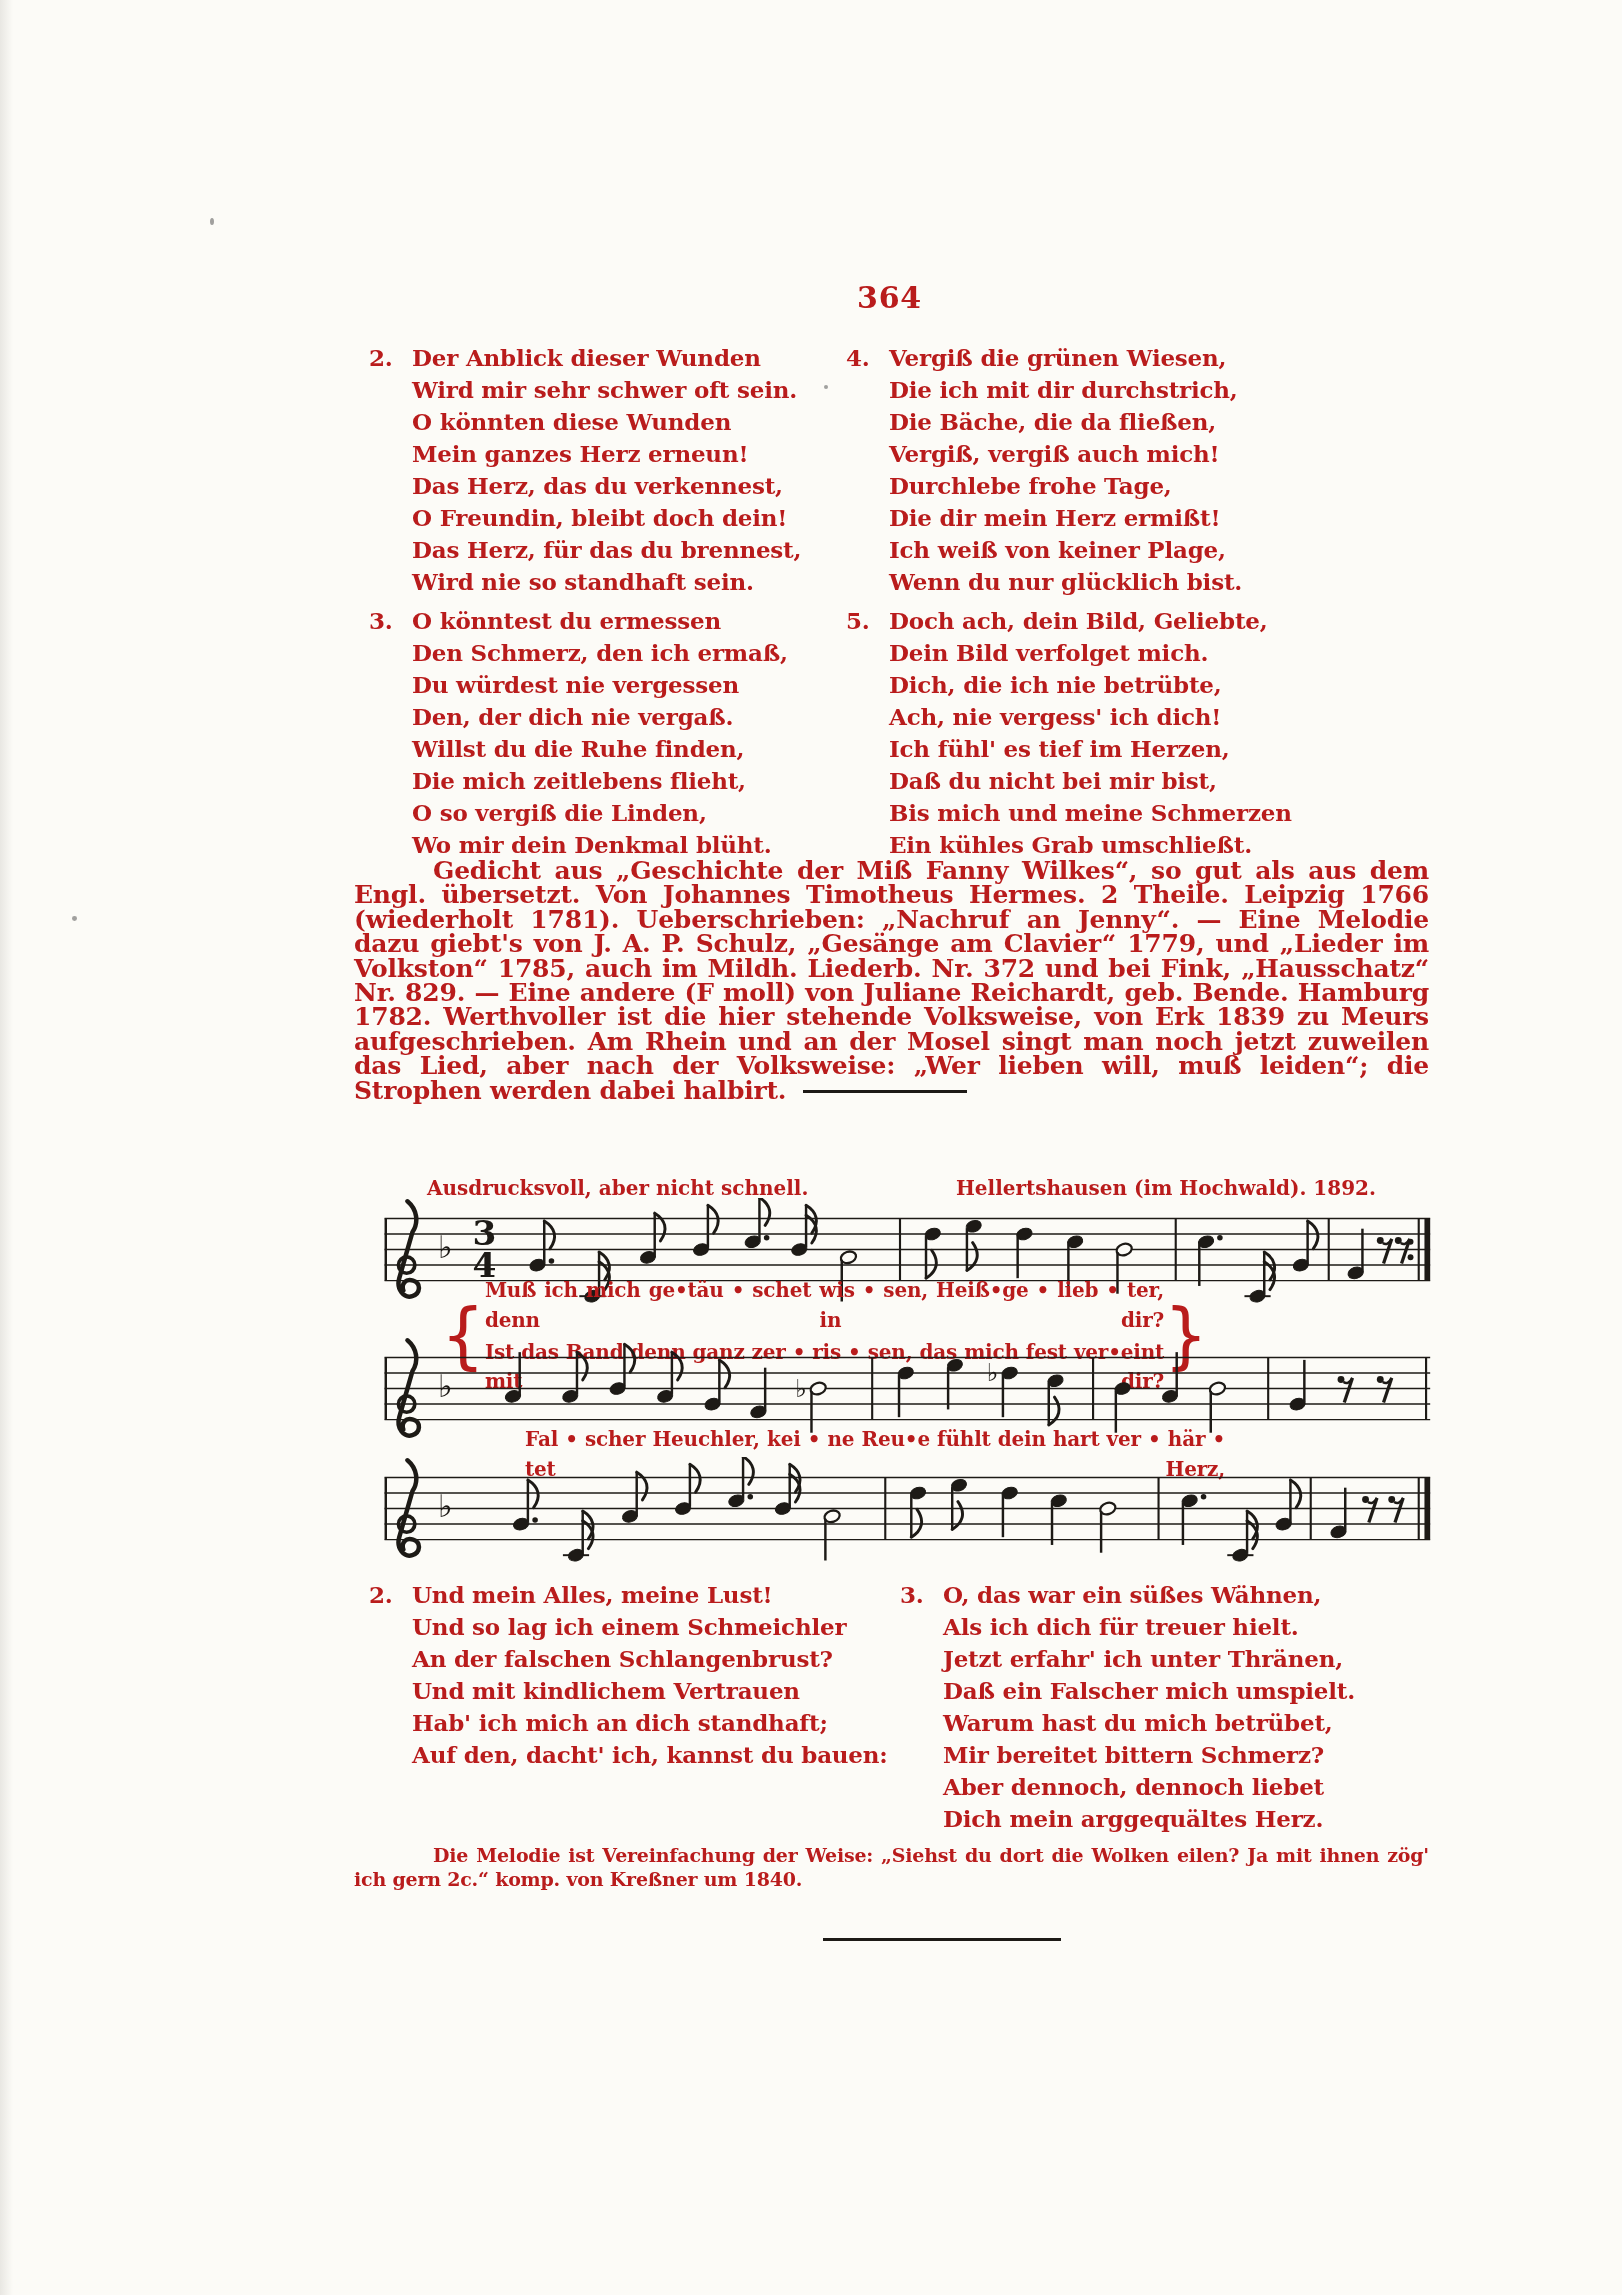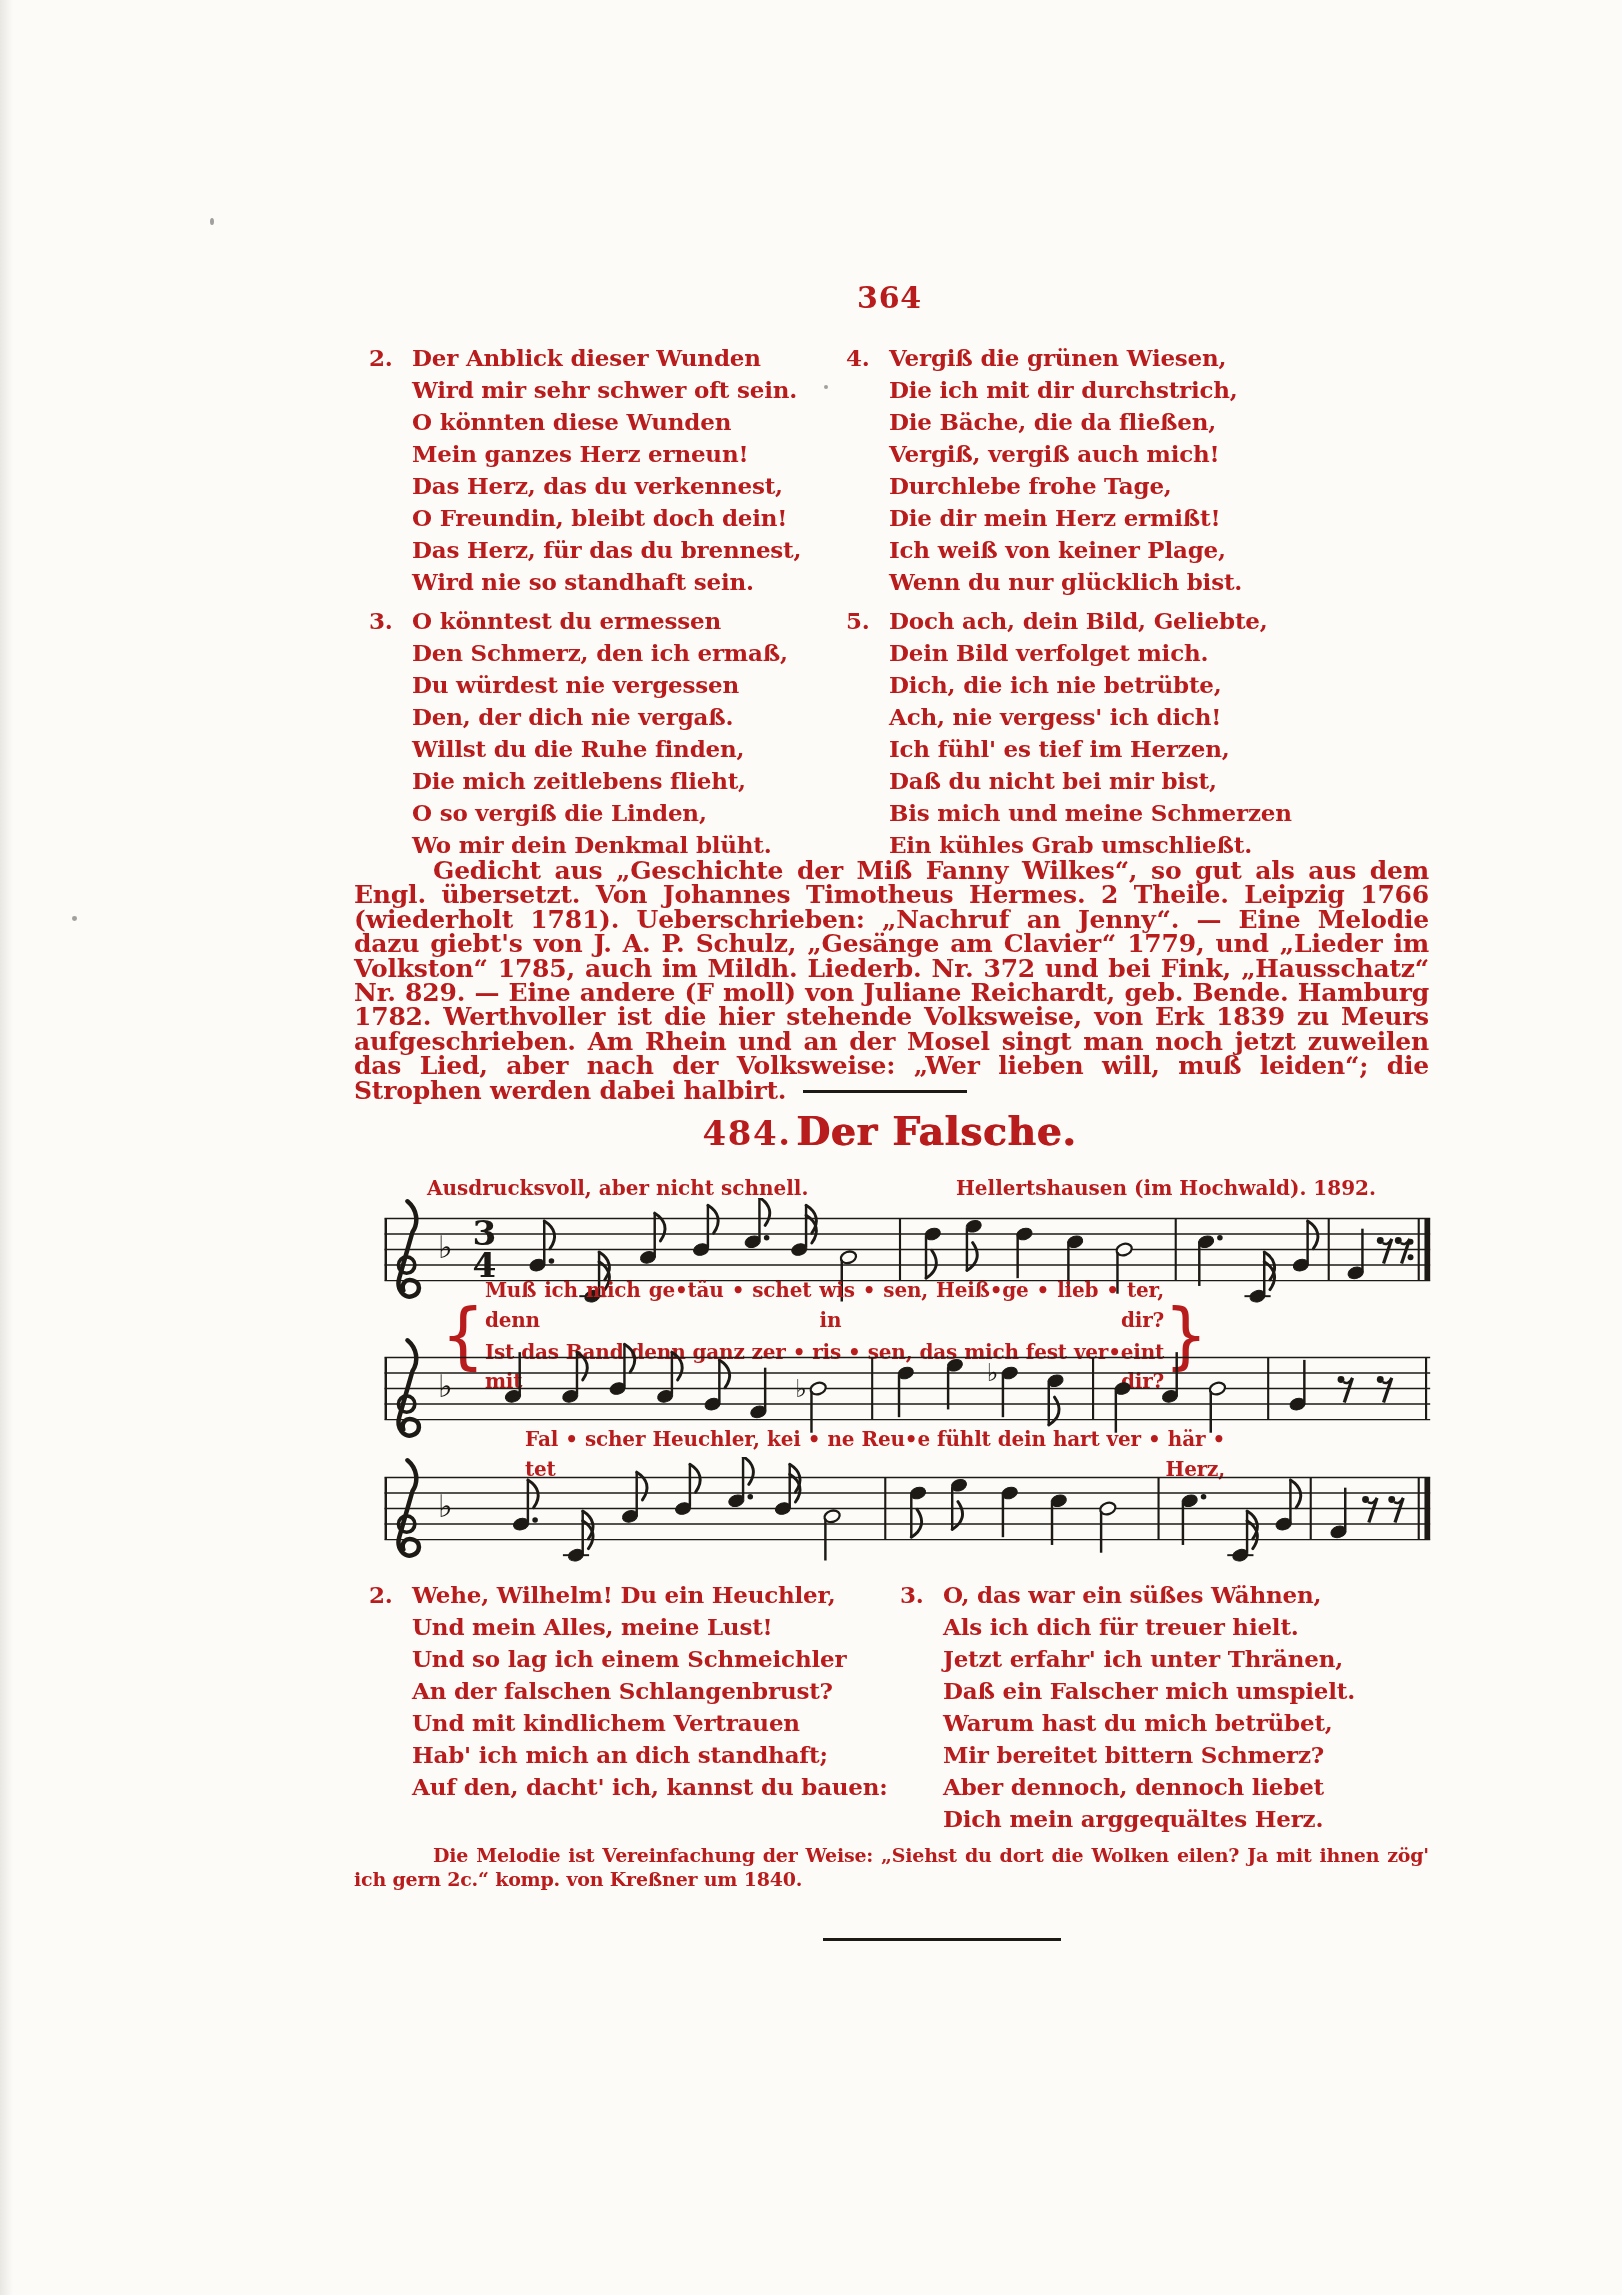--- a/index.html
+++ b/index.html
@@ -112,24 +112,20 @@
             <div>Ein kühles Grab umschließt.</div>
           </div>
       </div>
     </div>
   </div>
 
   <div class="note-par" style="top:859px;">Gedicht aus „Geschichte der Miß Fanny Wilkes“, so gut als aus dem Engl. übersetzt. Von Johannes Timotheus Hermes. 2 Theile. Leipzig 1766 (wiederholt 1781). Ueberschrieben: „Nachruf an Jenny“. — Eine Melodie dazu giebt's von J. A. P. Schulz, „Gesänge am Clavier“ 1779, und „Lieder im Volkston“ 1785, auch im Mildh. Liederb. Nr. 372 und bei Fink, „Hausschatz“ Nr. 829. — Eine andere (F moll) von Juliane Reichardt, geb. Bende. Hamburg 1782. Werthvoller ist die hier stehende Volksweise, von Erk 1839 zu Meurs aufgeschrieben. Am Rhein und an der Mosel singt man noch jetzt zuweilen das Lied, aber nach der Volksweise: „Wer lieben will, muß leiden“; die Strophen werden dabei halbirt.</div>
 
   <div class="rule" style="top:1090px;left:803px;width:164px;"></div>
 
-  <div class="song-title" style="top:1108px;">
-    <span class="song-no">484.</span>
-    <span class="song-name">Der Falsche.</span>
-  </div>
 
   <div class="tempo-row" style="top:1176px;">
     <span class="tempo-left">Ausdrucksvoll, aber nicht schnell.</span>
     <span class="tempo-right">Hellertshausen (im Hochwald). 1892.</span>
   </div>
 
   <svg class="music-svg" style="top:1198px;" viewBox="0 0 1296 132">
       <line x1="18" y1="25" x2="1296" y2="25" stroke="#1d1a16" stroke-width="1.8"></line>
       <line x1="18" y1="44" x2="1296" y2="44" stroke="#1d1a16" stroke-width="1.8"></line>
       <line x1="18" y1="63" x2="1296" y2="63" stroke="#1d1a16" stroke-width="1.8"></line>
@@ -352,21 +348,20 @@
       <line x1="1282" y1="25" x2="1282" y2="101" stroke="#1d1a16" stroke-width="2.6"></line>
       <rect x="1289" y="25" width="7" height="76" fill="#1d1a16"></rect>
     </svg>
 
 
   <div class="verse-row" style="top:1579px;left:369px;width:1058px;">
     <div class="verse-col" style="width:531px;">
       <div class="verse">
         <span class="verse-num">2.</span>
         <div>
-            <div>Wehe, Wilhelm! Du ein Heuchler,</div>
             <div>Und mein Alles, meine Lust!</div>
             <div>Und so lag ich einem Schmeichler</div>
             <div>An der falschen Schlangenbrust?</div>
             <div>Und mit kindlichem Vertrauen</div>
             <div>Hab' ich mich an dich standhaft;</div>
             <div>Auf den, dacht' ich, kannst du bauen:</div>
           </div>
       </div>
     </div>
     <div class="verse-col" style="width:508px;">

